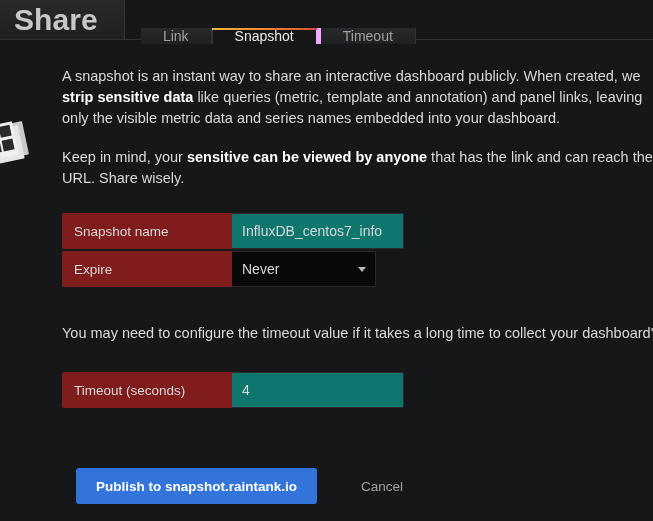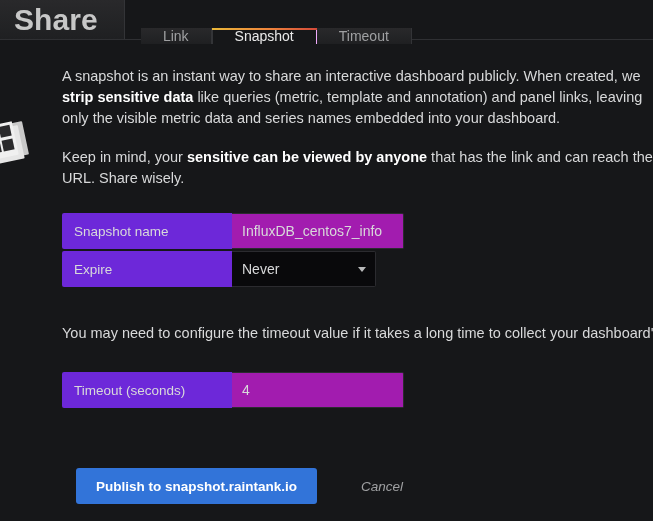--- a/index.html
+++ b/index.html
@@ -68,21 +68,21 @@
     border-right: 1px solid #333437;
     box-sizing: border-box;
     cursor: pointer;
     user-select: none;
   }
 
   .tab.is-active {
     color: #e9e9e9;
     background: #161719;
     border-left: 1px solid #333437;
-    border-right: 1px solid #f0abfc;
+    border-right: 5px solid #f0abfc;
   }
 
   .tab.is-active::before {
     content: "";
     position: absolute;
     left: -1px;
     right: -1px;
     top: 0;
     height: 2px;
     background: linear-gradient(90deg, #eab839 0%, #ef843c 55%, #d44a3a 100%);
@@ -124,37 +124,37 @@
   .form-block { margin-top: 24px; }
 
   .form-row {
     display: flex;
     align-items: stretch;
     margin-bottom: 2px;
   }
 
   .form-label {
     width: 170px;
-    background: #6d28d9;
+    background: #7f1d1d;
     color: #d8d9da;
     font-size: 13.5px;
     font-weight: 500;
     display: flex;
     align-items: center;
     padding: 0 12px;
     box-sizing: border-box;
     height: 36px;
     border-radius: 2px 0 0 2px;
   }
 
   .form-input {
     width: 172px;
     height: 36px;
     box-sizing: border-box;
-    background: #a21caf;
+    background: #0f766e;
     border: 1px solid #2b2b2f;
     border-left: none;
     border-radius: 0 2px 2px 0;
     color: #d8d9da;
     font-family: "Liberation Sans", sans-serif;
     font-size: 14px;
     padding: 0 10px;
     outline: none;
   }
   .form-input::placeholder { color: #6e7071; }
@@ -232,21 +232,20 @@
     margin-left: 14px;
     min-width: 220px;
   }
 
   .btn-link {
     background: transparent;
     color: #9fa0a2;
     font-weight: 400;
     margin-left: 34px;
     padding: 0 10px;
-    font-style: italic;
   }
 </style>
 </head>
 <body>
 
 <div class="share-modal">
 
   <div class="modal-header">
     <div class="modal-title">Share</div>
 

